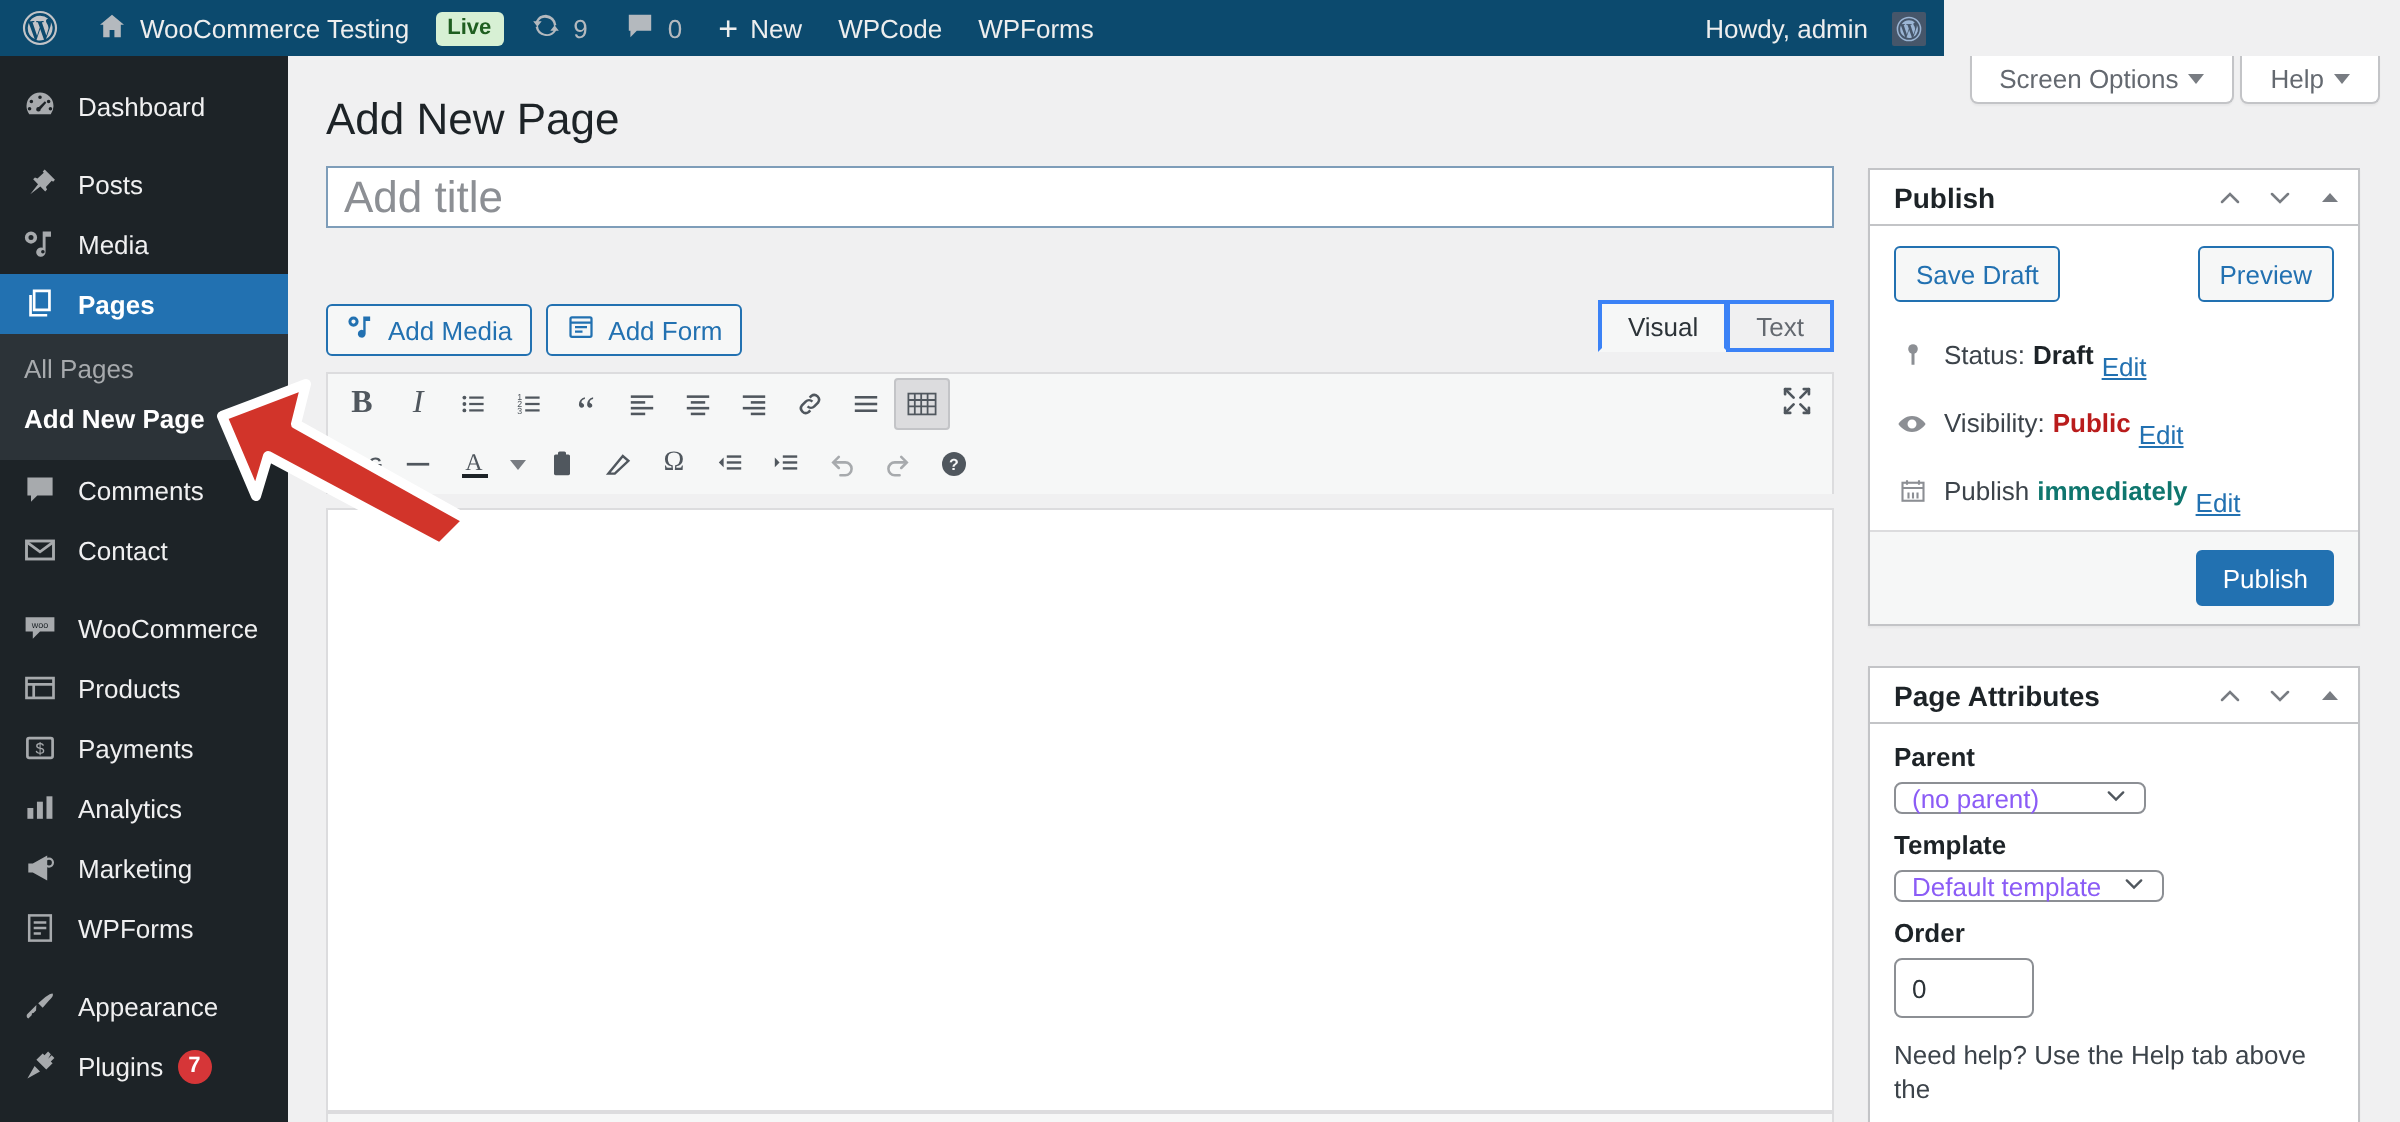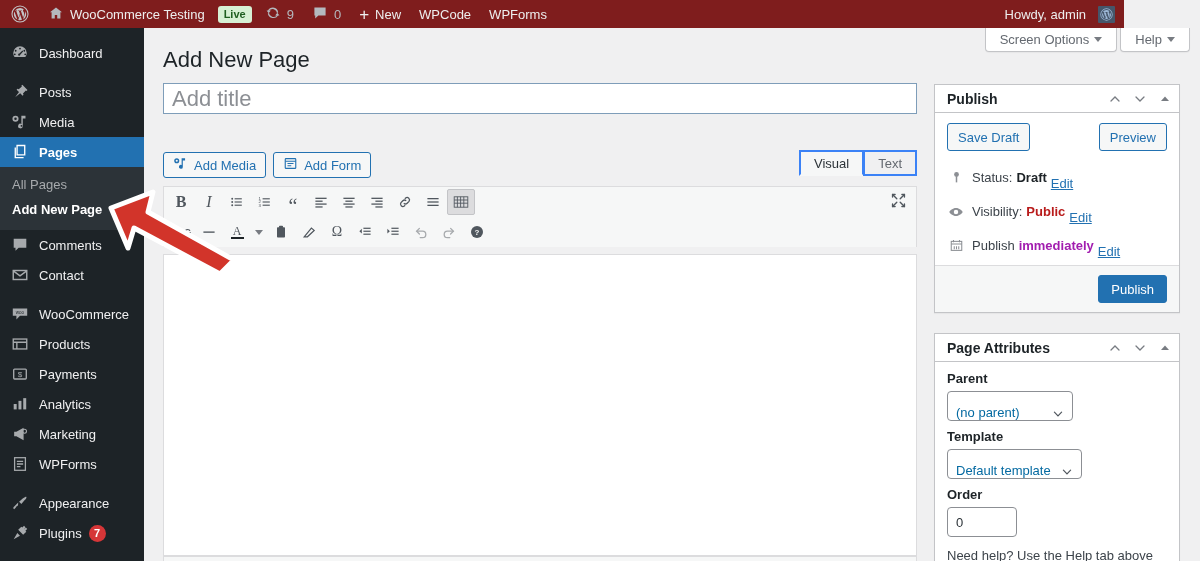--- a/index.html
+++ b/index.html
@@ -9,22 +9,22 @@
     overflow: hidden;
     background: #f0f0f1;
     font-family: "Liberation Sans", sans-serif;
     font-size: 13px;
     color: #3c434a;
   }
 
   
   #adminbar {
     position: absolute; top: 0; left: 0;
-    width: 1124px; height: 28px;
-    background: #7f1d1d;
+    width: 972px; height: 28px;
+    background: #0c4a6e;
     color: #eeeeee;
     display: flex; align-items: center;
     font-size: 13px;
     z-index: 50;
   }
   .ab-item {
     display: flex; align-items: center; gap: 6px;
     height: 28px; padding: 0 9px;
     color: #eeeeee; white-space: nowrap;
   }
@@ -337,25 +337,25 @@
     font-size: 13px;
     font-weight: bold;
     color: #1d2327;
     margin: 8px 0 5px;
   }
   .field-label.first { margin-top: 0; }
   .fake-select {
     background: #fff;
     border: 1px solid #8c8f94;
     border-radius: 4px;
-    height: 30px;
-    font-size: 13px;
-    color: #0369a1;
+    height: 16px;
+    font-size: 13px;
+    color: #8b5cf6;
     padding: 0 8px;
-    display: inline-flex; align-items: flex-end; gap: 10px;
+    display: inline-flex; align-items: flex-start; gap: 10px;
     box-shadow: 0 0 0 transparent;
   }
   .fake-select.parent { width: 126px; justify-content: space-between; }
   .fake-input {
     background: #fff;
     border: 1px solid #8c8f94;
     border-radius: 4px;
     height: 30px;
     width: 70px;
     font-size: 13px;
@@ -840,21 +840,21 @@
         </div>
 
         <div class="misc-row">
           <span class="misc-icon">
             <svg width="15" height="15" viewBox="0 0 20 20" fill="none" stroke="currentColor" stroke-width="1.4">
                 <rect x="3" y="4.5" width="14" height="12"></rect>
                 <path d="M3 8h14M6 2.8v3M14 2.8v3M7 11v4M10 11v4M13 11v4"></path>
               </svg>
           </span>
           <span>Publish</span>
-          <strong style="color:#a21caf;margin-left:-3px;">immediately</strong>
+          <strong style="color:#0f766e;margin-left:-3px;">immediately</strong>
           <span class="edit-link" style="margin-left:-3px;">Edit</span>
         </div>
       </div>
 
       <div class="submitbox-major">
         <div class="btn-primary">Publish</div>
       </div>
     </div>
 
     <div class="postbox">

